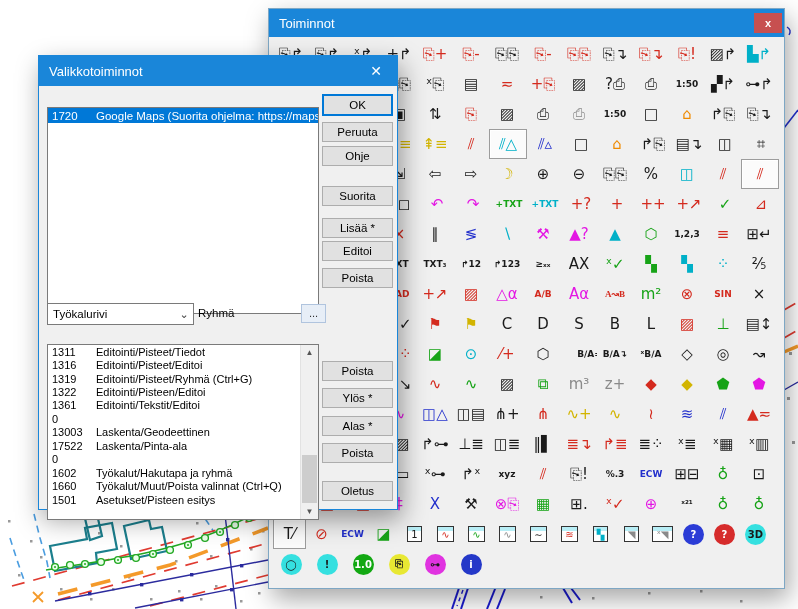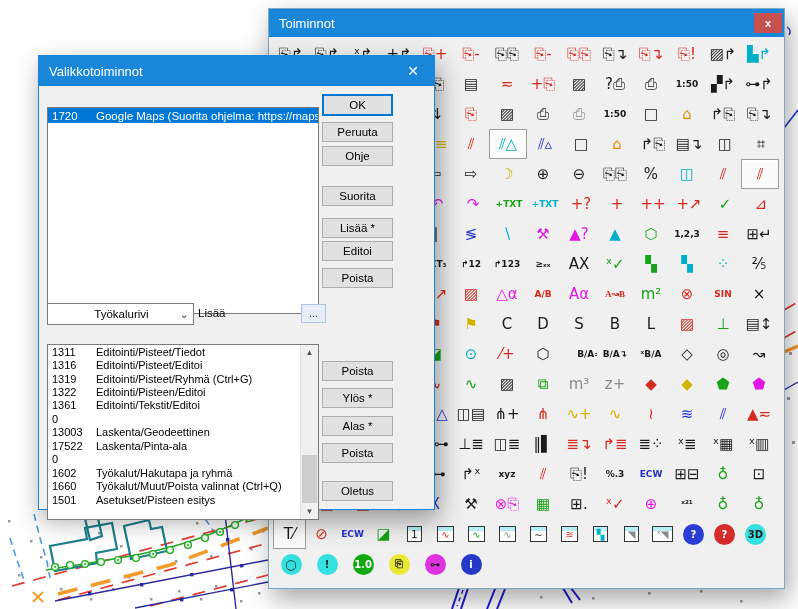--- a/index.html
+++ b/index.html
@@ -43,21 +43,21 @@
     border:1px solid #333;background:linear-gradient(#b8eef6 0 4px,#ffffff 4px);
     padding:3px 3px 1px;font-size:10px;
   }
   .disc{
     width:21px;height:21px;border-radius:50%;display:flex;align-items:center;justify-content:center;
     font-size:10px;font-weight:bold;font-family:"DejaVu Sans",sans-serif;
   }
 
   
   .dlg{
-    position:absolute;left:38px;top:55px;width:397px;height:455px;
+    position:absolute;left:38px;top:55px;width:360px;height:455px;
     background:#f0f0f0;border:1px solid #1a86d9;box-sizing:border-box;
     box-shadow:4px 10px 24px rgba(0,0,0,.38);z-index:20;
   }
   .dlg-titlebar{
     position:absolute;left:0;top:0;right:0;height:30px;background:#1a86d9;
     display:flex;align-items:center;color:#fff;font-size:13px;
   }
   .dlg-title{padding-left:10px;}
   .dlg-close{
     position:absolute;right:0;top:0;width:42px;height:30px;color:#fff;font-size:14px;
@@ -87,21 +87,21 @@
     box-sizing:border-box;font-size:11.5px;display:flex;align-items:center;justify-content:center;
     color:#000;cursor:default;
   }
   .btn.default{border:2px solid #0078d7;height:22px;}
   
   .combo{
     position:absolute;left:8px;top:247px;width:147px;height:22px;background:#fff;
     border:1px solid #7a7a7a;box-sizing:border-box;font-size:11.5px;
     display:flex;align-items:center;
   }
-  .combo .val{flex:1;padding-left:20px;overflow:hidden;white-space:nowrap;text-align:center;}
+  .combo .val{flex:1;padding-left:5px;overflow:hidden;white-space:nowrap;}
   .combo .chev{flex:0 0 18px;text-align:center;color:#444;font-size:11px;}
   .static-label{position:absolute;font-size:11.5px;color:#000;}
   #vari-label{left:159px;top:251px;}
   .dots-btn{
     position:absolute;left:262px;top:248px;width:25px;height:19px;background:#e7eef7;
     border:1px solid #b0c4de;box-sizing:border-box;font-size:11px;color:#333;
     display:flex;align-items:flex-end;justify-content:center;padding-bottom:3px;cursor:default;
   }
 </style>
 </head>
@@ -1046,21 +1046,21 @@
   <div class="btn" style="top:305px;">Poista</div>
   <div class="btn" style="top:332px;">Ylös *</div>
   <div class="btn" style="top:360px;">Alas *</div>
   <div class="btn" style="top:387px;">Poista</div>
   <div class="btn" style="top:425px;">Oletus</div>
 
   <div class="combo">
     <span class="val">Työkalurivi</span>
     <span class="chev">⌄</span>
   </div>
-  <span class="static-label" id="vari-label">Lisää</span>
+  <span class="static-label" id="vari-label">Ryhmä</span>
   <div class="dots-btn">...</div>
 
   <div id="list2" class="listbox">
     <div id="list2-rows">
         <div class="lrow">
           <span class="num">1311</span>
           <span class="lbl">Editointi/Pisteet/Tiedot</span>
         </div>
         <div class="lrow">
           <span class="num">1316</span>

